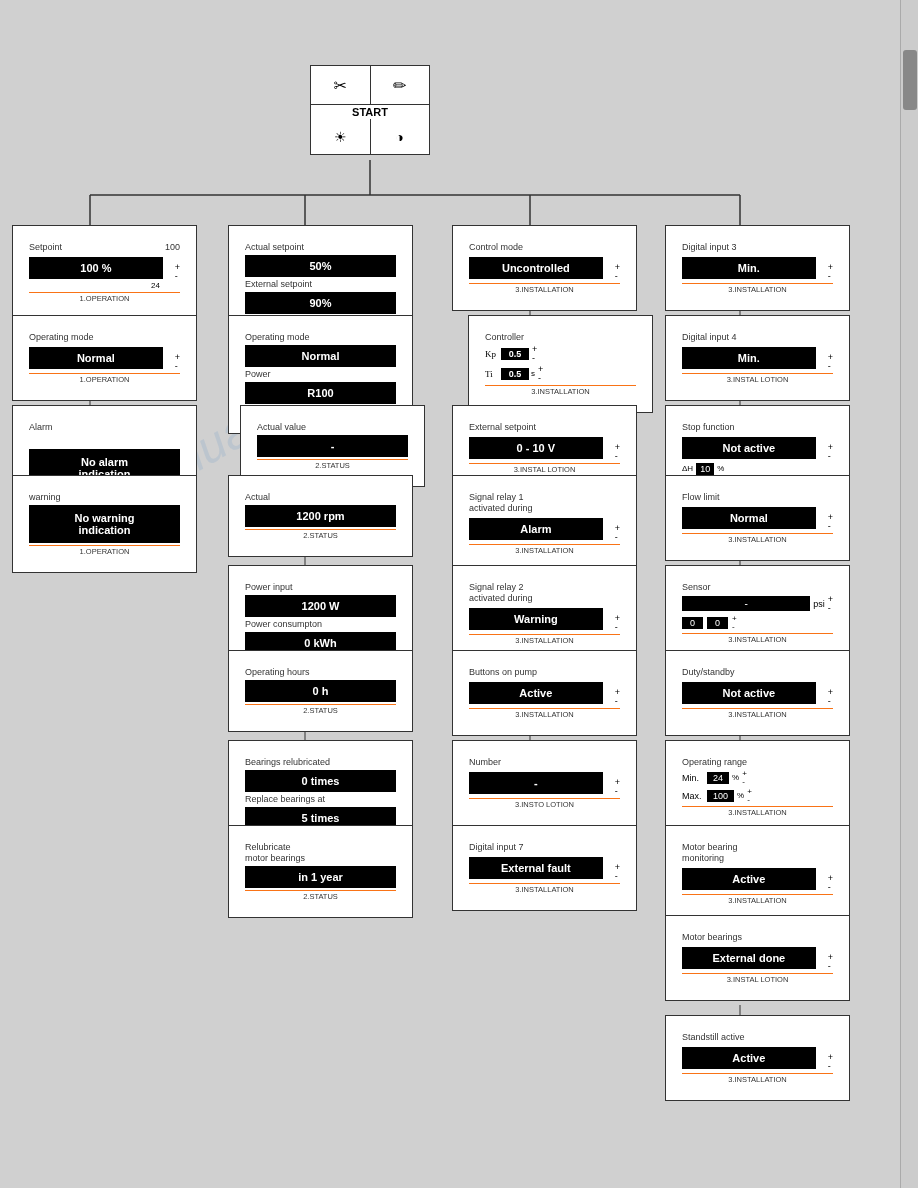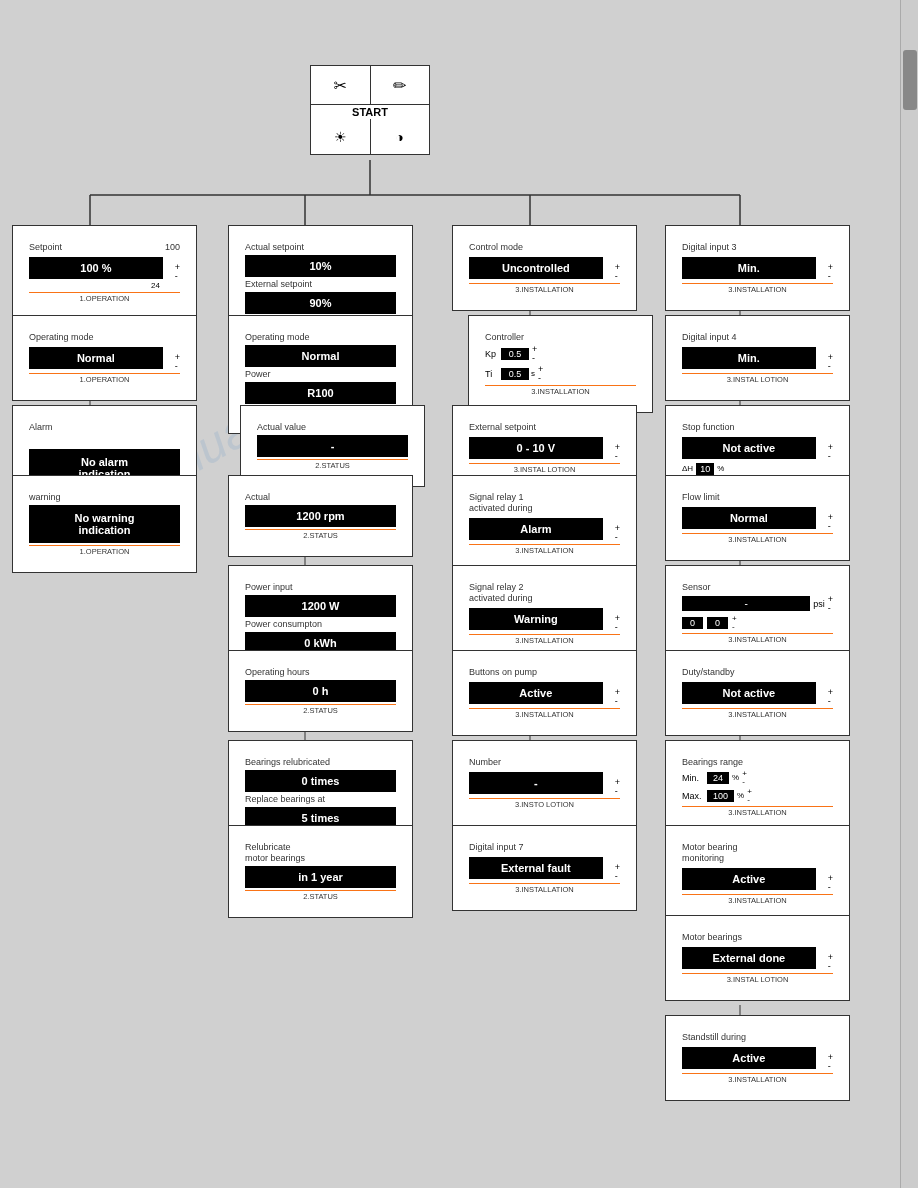--- a/index.html
+++ b/index.html
@@ -84,29 +84,31 @@
 
     .inline-pair {
       display: flex;
       align-items: center;
       gap: 2px;
       font-size: 9px;
     }
 
     .inline-pair .label {
       min-width: 14px;
+      font-family: Liberation Serif, serif;
     }
 
     .inline-pair .val-box {
       background: black;
       color: white;
       padding: 1px 4px;
       font-size: 9px;
       min-width: 28px;
       text-align: center;
+      font-weight: bold;
     }
     .inline-pair .unit { font-size: 8px; }
 
     
     svg.connectors {
       position: absolute;
       top: 0;
       left: 0;
       width: 918px;
       height: 1188px;
@@ -240,21 +242,21 @@
   </div>
 
   <div class="menu-card" style="top:475px;left:12px;">
     <div class="card-title">warning</div>
     <div class="card-value-box" style="min-height:38px;">No warning<br>indication</div>
     <div class="card-footer">1.OPERATION</div>
   </div>
 
   <div class="menu-card" style="top:225px;left:228px;">
     <div class="card-title">Actual setpoint</div>
-    <div class="card-value-box">10%</div>
+    <div class="card-value-box">50%</div>
     <div class="card-title">External setpoint</div>
     <div class="card-value-box">90%</div>
     <div class="card-footer">2.STATUS</div>
   </div>
 
   <div class="menu-card" style="top:315px;left:228px;">
     <div class="card-title">Operating mode</div>
     <div class="card-value-box">Normal</div>
     <div class="card-title">Power</div>
     <div class="card-value-box">R100</div>
@@ -491,21 +493,21 @@
       <div class="card-value-box" style="flex:1;">Not active</div>
       <div class="plus-minus">
           <span>+</span>
           <span>-</span>
         </div>
     </div>
     <div class="card-footer">3.INSTALLATION</div>
   </div>
 
   <div class="menu-card" style="top:740px;left:665px;">
-    <div class="card-title">Bearings range</div>
+    <div class="card-title">Operating range</div>
     <div style="display:flex;align-items:center;gap:3px;margin:2px 0;">
       <span style="font-size:9px;min-width:22px;">Min.</span>
       <div style="background:black;color:white;font-size:9px;padding:1px 6px;">24</div>
       <span style="font-size:8px;">%</span>
       <div class="plus-minus" style="font-size:8px;">
           <span>+</span>
           <span>-</span>
         </div>
     </div>
     <div style="display:flex;align-items:center;gap:3px;margin:2px 0;">
@@ -538,21 +540,21 @@
       <div class="card-value-box" style="flex:1;">External done</div>
       <div class="plus-minus">
           <span>+</span>
           <span>-</span>
         </div>
     </div>
     <div class="card-footer">3.INSTAL LOTION</div>
   </div>
 
   <div class="menu-card" style="top:1015px;left:665px;">
-    <div class="card-title">Standstill during</div>
+    <div class="card-title">Standstill active</div>
     <div class="card-row">
       <div class="card-value-box" style="flex:1;">Active</div>
       <div class="plus-minus">
           <span>+</span>
           <span>-</span>
         </div>
     </div>
     <div class="card-footer">3.INSTALLATION</div>
   </div>
 

